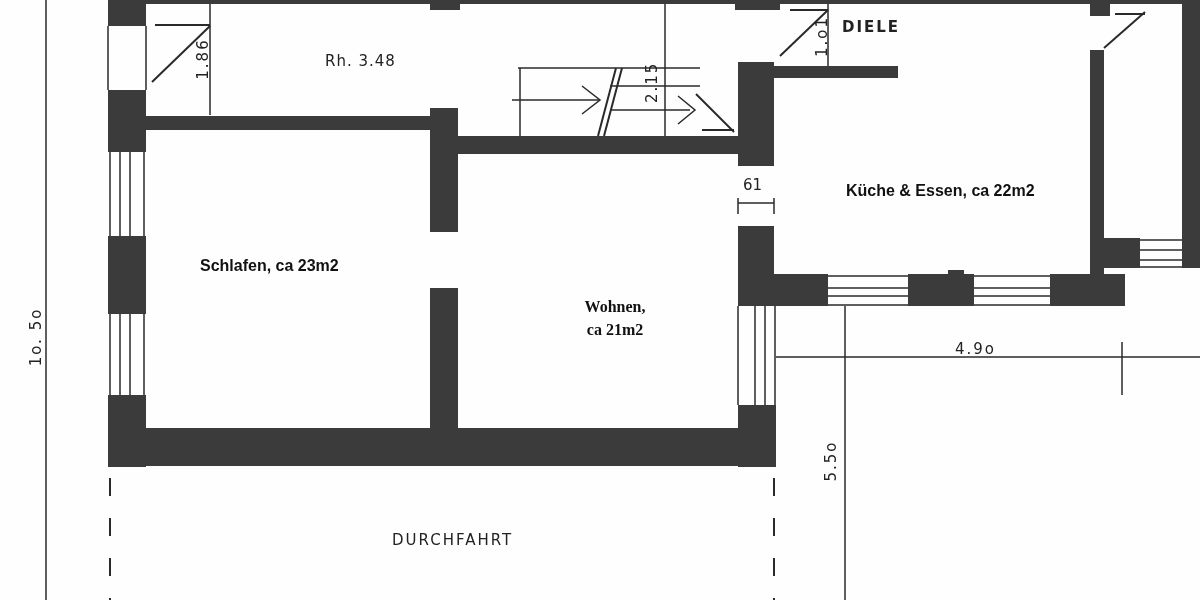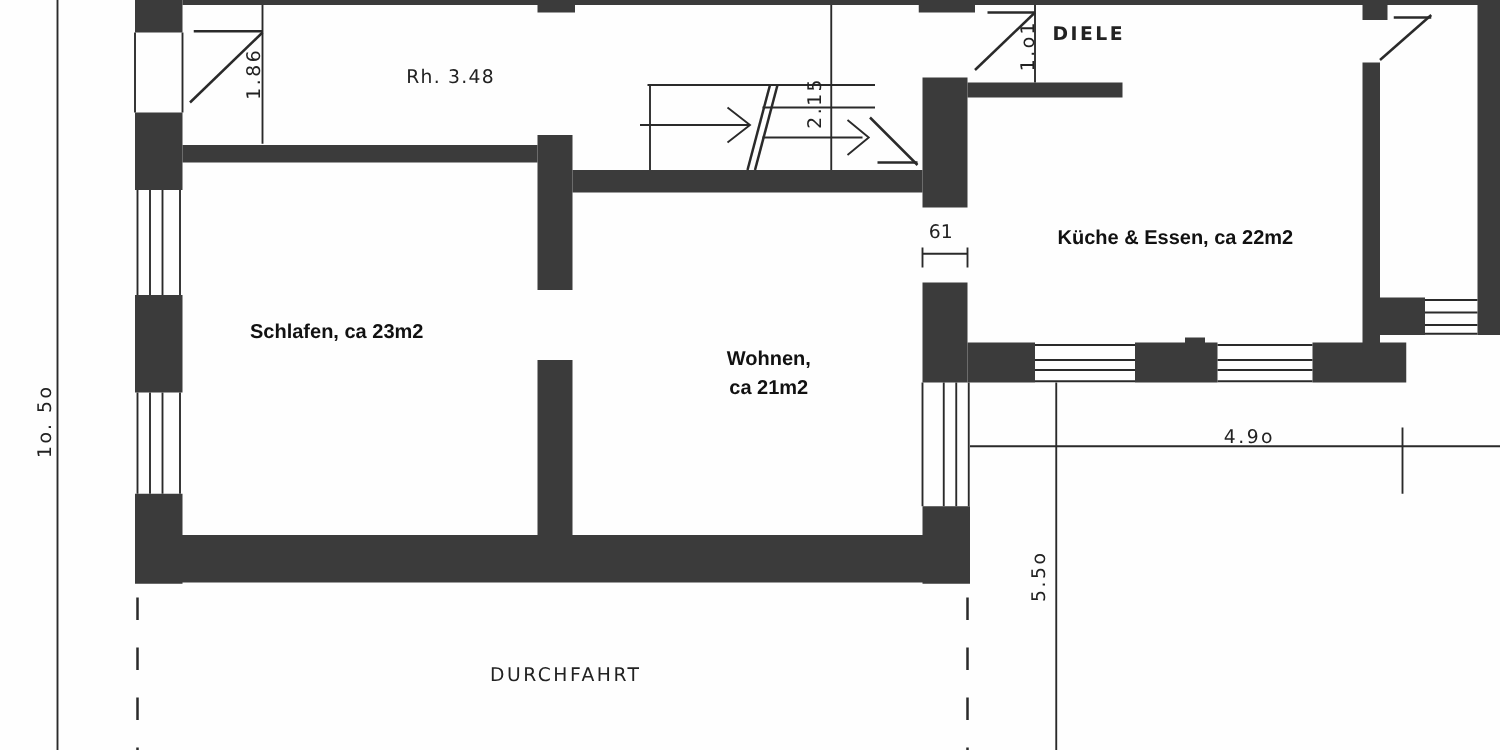--- a/index.html
+++ b/index.html
@@ -114,30 +114,30 @@
 
     <line class="thin" x1="776" y1="357" x2="1200" y2="357"></line>
     <line class="thin" x1="1122" y1="342" x2="1122" y2="395"></line>
     <line class="thin" x1="845" y1="306" x2="845" y2="600"></line>
   </svg>
 
   <div class="lbl tech" style="left:325px;top:52px;letter-spacing:1px;text-align:center;">Rh. 3.48</div>
   <div class="lbl tech" style="left:842px;top:18px;font-weight:bold;">DIELE</div>
   <div class="lbl room" style="left:200px;top:254px;">Schlafen, ca 23m2</div>
 
-  <div class="lbl room" style="left:565px;top:276px;width:100px;">
+  <div class="lbl room" style="left:565px;top:295px;width:100px;font-family:Liberation Serif, serif;">
     <div>Wohnen,</div>
     <div>ca 21m2</div>
   </div>
 
   <div class="lbl room" style="left:846px;top:163px;margin-top:16px;">Küche &amp; Essen, ca 22m2</div>
 
 
   <div class="lbl tech" style="left:392px;top:531px;">DURCHFAHRT</div>
 
   <div class="lbl tech vert" style="left:6px;top:328px;width:60px;">1o. 5o</div>
   <div class="lbl tech vert" style="left:178px;top:50px;width:50px;">1.86</div>
   <div class="lbl tech vert" style="left:632px;top:74px;width:40px;">2.15</div>
   <div class="lbl tech vert" style="left:802px;top:28px;width:40px;">1.o1</div>
   <div class="lbl tech" style="left:743px;top:176px;letter-spacing:0;font-weight:normal;">61</div>
-  <div class="lbl tech" style="left:955px;top:340px;margin-left:24px;">4.9o</div>
+  <div class="lbl tech" style="left:955px;top:340px;">4.9o</div>
   <div class="lbl tech vert" style="left:806px;top:452px;width:50px;">5.5o</div>
 </div>
 
 </body></html>

